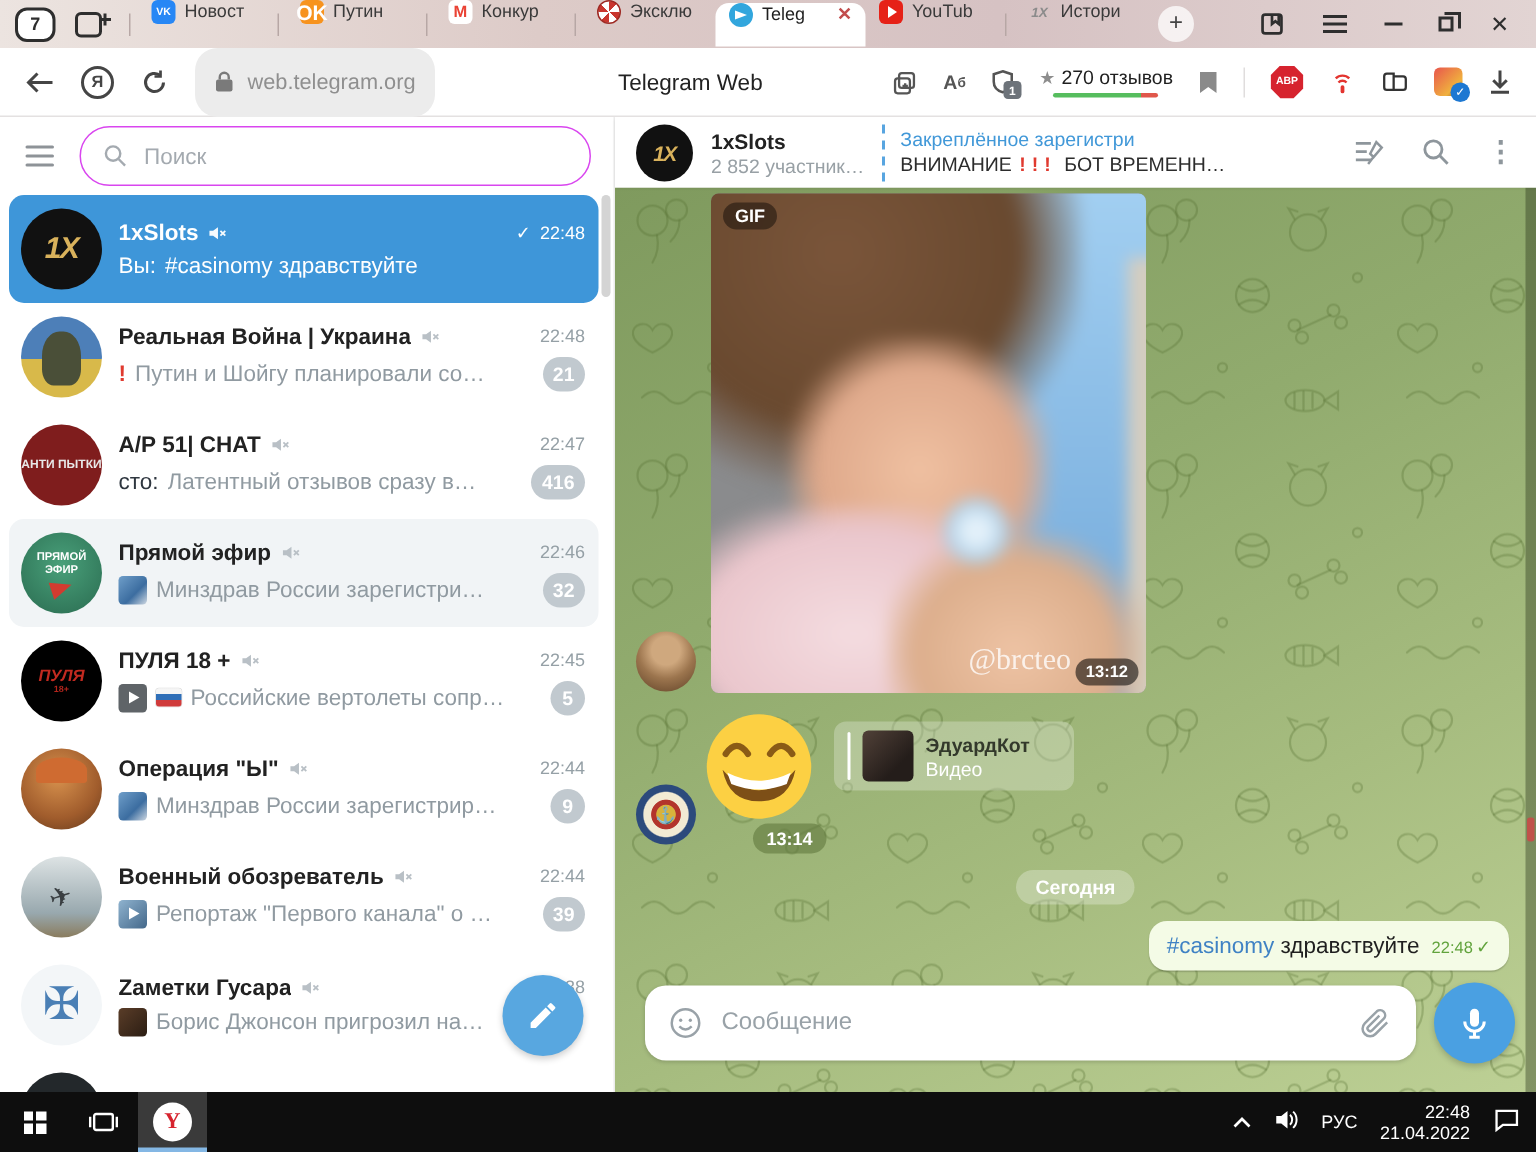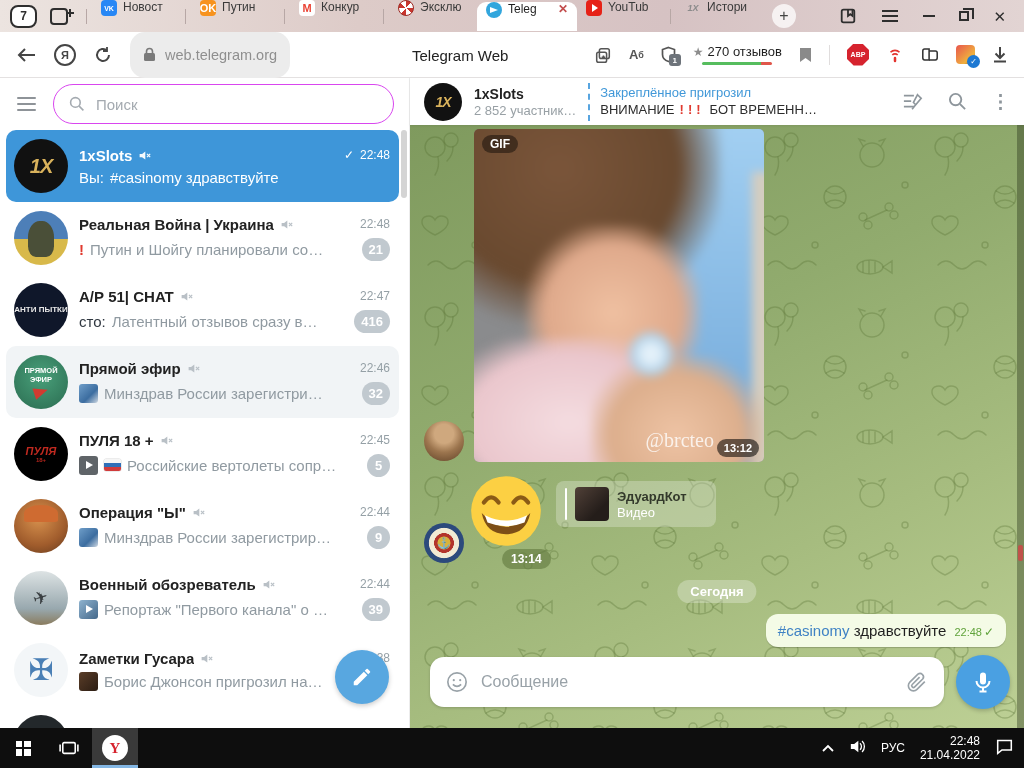--- a/index.html
+++ b/index.html
@@ -7,21 +7,21 @@
 
 .tabbar{height:32px;background:linear-gradient(90deg,#ece4e0 0%,#ddcbc8 35%,#d6c2c3 65%,#e2d4d3 100%);display:flex;align-items:flex-end;padding:0 4px;position:relative}
 .tabbar-inner{display:flex;align-items:center;height:32px;flex:1;min-width:0}
 .tabctl{display:flex;align-items:center;justify-content:center;height:32px;padding:0 6px;cursor:pointer}
 .tabcount{width:27px;height:23px;background:#fff;border:2px solid #2e2e2e;border-radius:8px;font-size:12px;font-weight:bold;color:#2e2e2e;display:flex;align-items:center;justify-content:center}
 .tabsep{width:1px;height:15px;background:#b7a7a5;margin:0 5px;align-self:center}
 .tab{display:flex;align-items:flex-start;gap:6px;width:88px;min-width:0;padding:0 9px;height:32px;font-size:12px;color:#3a3a3a;overflow:hidden;white-space:nowrap;cursor:pointer}
 .tab .tlabel{overflow:hidden;flex:1;min-width:0}
 .tab.active{background:#fff;border-radius:9px 9px 0 0;height:29px;width:100px;color:#1f1f1f}
 .tabx{color:#c24d4d;font-size:12px;font-weight:bold;margin-left:2px}
-.fav{width:16px;height:16px;border-radius:4px;flex:none;display:flex;align-items:center;justify-content:center;font-weight:bold;color:#fff;font-size:11px}
+.fav{width:16px;height:16px;border-radius:4px;flex:none;display:flex;align-items:center;justify-content:center;font-weight:bold;color:#fff;font-size:14px}
 .fav-vk{background:#2787f5;font-size:7px}
 .fav-ok{background:#f7931e}
 .fav-gm{background:#fff;color:#ea4335;font-size:11px;font-weight:900}
 .fav-cas{background:conic-gradient(#c9362f 0 12%,#fff 0 25%,#c9362f 0 37%,#fff 0 50%,#c9362f 0 62%,#fff 0 75%,#c9362f 0 87%,#fff 0);border-radius:50%;border:1px solid #9e2a24}
 .fav-tg{background:#32a6dd;border-radius:50%;position:relative}
 .fav-tg::after{content:"";position:absolute;left:4px;top:5px;border-left:8px solid #fff;border-top:3px solid transparent;border-bottom:3px solid transparent}
 .fav-yt{background:#e62117;border-radius:4px;position:relative}
 .fav-yt::after{content:"";position:absolute;left:6px;top:4px;border-left:6px solid #fff;border-top:4px solid transparent;border-bottom:4px solid transparent}
 .fav-1x{background:transparent;color:#8b8b8b;font-style:italic;font-weight:900;font-size:9px}
 .plusbtn{width:24px;height:24px;border-radius:50%;background:rgba(255,255,255,.75);color:#444;font-size:16px;display:flex;align-items:center;justify-content:center;margin:0 8px;align-self:center;cursor:pointer}
@@ -86,21 +86,21 @@
 .th-dark{background:linear-gradient(135deg,#5a3d28,#2b1d13)}
 .th-play::after,.th-vid::after{content:"";position:absolute;left:7px;top:5px;border-left:7px solid #fff;border-top:4.5px solid transparent;border-bottom:4.5px solid transparent}
 .flag-ru{width:17px;height:12px;border-radius:2px;background:linear-gradient(180deg,#f5f5f5 0 33%,#2f6fb8 33% 66%,#d03b3b 66%);flex:none;box-shadow:0 0 0 .5px rgba(0,0,0,.15)}
 .fab{position:absolute;right:20px;bottom:24px;width:54px;height:54px;border-radius:50%;background:#58a7e0;display:flex;align-items:center;justify-content:center;cursor:pointer;box-shadow:0 2px 5px rgba(0,0,0,.2)}
 .side-scroll{position:absolute;right:2px;top:52px;width:6px;height:68px;background:#d4d4d4;border-radius:3px}
 
 .av-1x{background:#111;color:#d9b25c;font-style:italic;font-weight:900}
 .av-1x span{font-size:20px;letter-spacing:-1px}
 .av-war{background:linear-gradient(180deg,#4d7fb8 0 52%,#d8b94a 52%)}
 .av-war::after{content:"";position:absolute;left:14px;top:10px;width:26px;height:36px;border-radius:45% 45% 30% 30%;background:#4a4f38}
-.av-anti{background:#0f172a;color:#e8e8e8;font-weight:900;font-size:8px;text-align:right;line-height:1.25}
+.av-anti{background:#7f1d1d;color:#e8e8e8;font-weight:900;font-size:8px;text-align:right;line-height:1.25}
 .av-live{background:radial-gradient(circle at 50% 40%,#49a07a,#2a6b50);color:#fff;font-weight:900;font-size:7.5px;text-align:center;flex-direction:column}
 .av-live .mega{width:0;height:0;border-left:14px solid #d23b30;border-top:6px solid transparent;border-bottom:6px solid transparent;transform:rotate(-18deg);margin-top:2px}
 .av-bullet{background:#000;color:#c22a20;font-weight:900;font-style:italic;flex-direction:column;font-size:11px}
 .av-bullet small{color:#b5251c;font-size:6px;font-style:normal}
 .av-y{background:radial-gradient(circle at 45% 35%,#d8924e,#a05c2c 60%,#61381c)}
 .av-y::after{content:"";position:absolute;left:10px;top:6px;width:34px;height:17px;border-radius:50% 50% 10% 10%;background:#cf6b31}
 .av-jet{background:linear-gradient(180deg,#dde3e4,#98a8ae 70%,#8a7c5e)}
 .av-jet span{color:#3a3f42;font-size:18px;transform:rotate(-18deg);display:block}
 .av-cross{background:#f3f6f8;color:#4a7fb5;font-size:30px;line-height:1}
 .av-dark9{background:#23282b}
@@ -531,21 +531,21 @@
   <div class="chatcol">
     <div class="chat-head">
       <div class="avatar av-1x small">
           <span>1X</span>
         </div>
       <div class="ch-names">
         <div class="ch-title">1xSlots</div>
         <div class="ch-sub">2 852 участник…</div>
       </div>
       <div class="pinned">
-        <div class="pin-label">Закреплённое пригрозил</div>
+        <div class="pin-label">Закреплённое зарегистри</div>
         <div class="pin-text">
           <span>ВНИМАНИЕ</span>
           <span class="pin-excl">!!!</span>
           <span>БОТ ВРЕМЕНН…</span>
         </div>
       </div>
       <div class="ch-icons">
         <span>
             <svg width="22" height="20" viewBox="0 0 24 22" fill="none" stroke="#8e969c" stroke-width="2">
               <path d="M2 4h11M2 10h8M2 16h11"></path>

